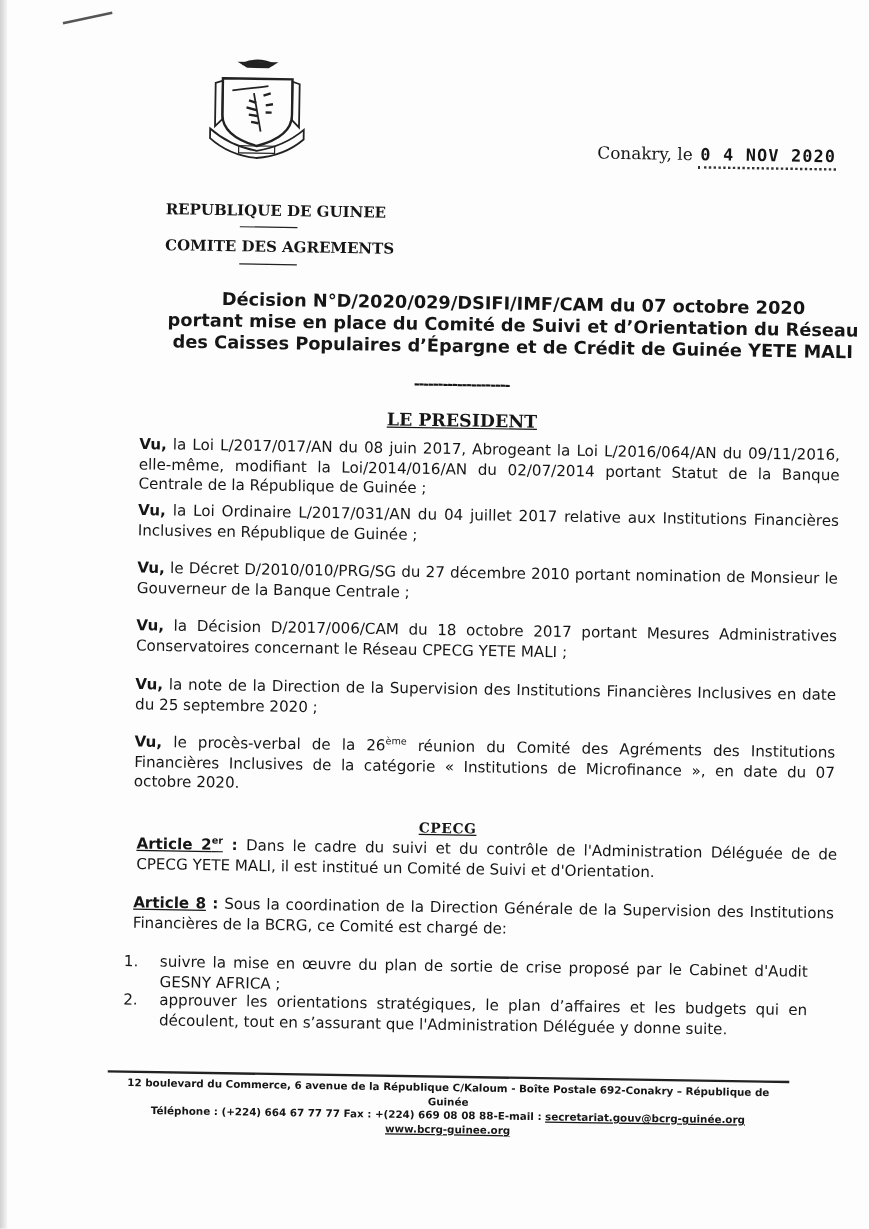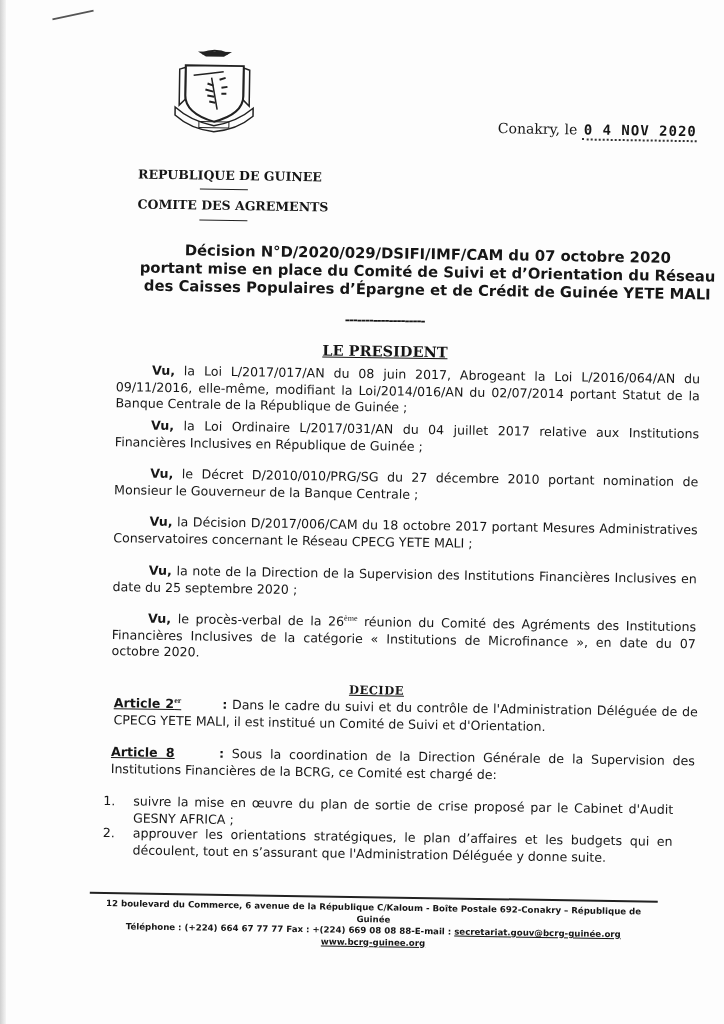--- a/index.html
+++ b/index.html
@@ -49,28 +49,28 @@
     .president {
       position: absolute; left: 320px; top: 342px;
       font-family: "DejaVu Serif", serif; font-weight: bold; font-size: 14.5px;
       text-decoration: underline;
     }
     .body-text {
       position: absolute; left: 114px; width: 584px;
       font-size: 12.6px; line-height: 16.6px;
       text-align: justify;
     }
-    .body-text b { font-weight: bold; margin-left: 36px; }
+    .body-text b { font-weight: bold; }
     .vu1 { top: 366px; }
     .vu2 { top: 421px; }
     .vu3 { top: 469px; }
     .vu4 { top: 517px; }
     .vu5 { top: 566px; }
     .vu6 { top: 614px; }
-    sup { font-size: 8px; line-height: 0; font-family: Liberation Serif, serif; }
+    sup { font-size: 8px; line-height: 0; }
     .decide {
       position: absolute; left: 352px; top: 683px;
       font-family: "DejaVu Serif", serif; font-weight: bold; font-size: 11.5px;
       text-decoration: underline; letter-spacing: 0.5px;
     }
     .art1 { top: 699px; left: 117px; }
     .art2 { top: 748px; left: 115px; }
     .art-label { font-weight: bold; text-decoration: underline; }
     .list { position: absolute; left: 108px; width: 570px; font-size: 12.6px; line-height: 16.6px; }
     .list .item { position: relative; padding-left: 30px; text-align: justify; }
@@ -144,21 +144,21 @@
   </div>
   <div class="body-text vu5">
     <b>Vu,</b>
     <span>la note de la Direction de la Supervision des Institutions Financières Inclusives en date du 25 septembre 2020 ;</span>
   </div>
   <div class="body-text vu6">
     <b>Vu,</b>
     <span>le procès-verbal de la 26</span><sup>ème</sup><span> réunion du Comité des Agréments des Institutions Financières Inclusives de la catégorie « Institutions de Microfinance », en date du 07 octobre 2020.</span>
   </div>
 
-  <div class="decide">DECIDE</div>
+  <div class="decide">CPECG</div>
 
   <div class="body-text art1">
     <span class="art-label"><span>Article 2</span><sup>er</sup></span><b> :</b><span> Dans le cadre du suivi et du contrôle de l'Administration Déléguée de de CPECG YETE MALI, il est institué un Comité de Suivi et d'Orientation.</span>
   </div>
   <div class="body-text art2">
     <span class="art-label">Article 8</span><b> :</b><span> Sous la coordination de la Direction Générale de la Supervision des Institutions Financières de la BCRG, ce Comité est chargé de:</span>
   </div>
 
   <div class="list list1">
     <div class="item">

